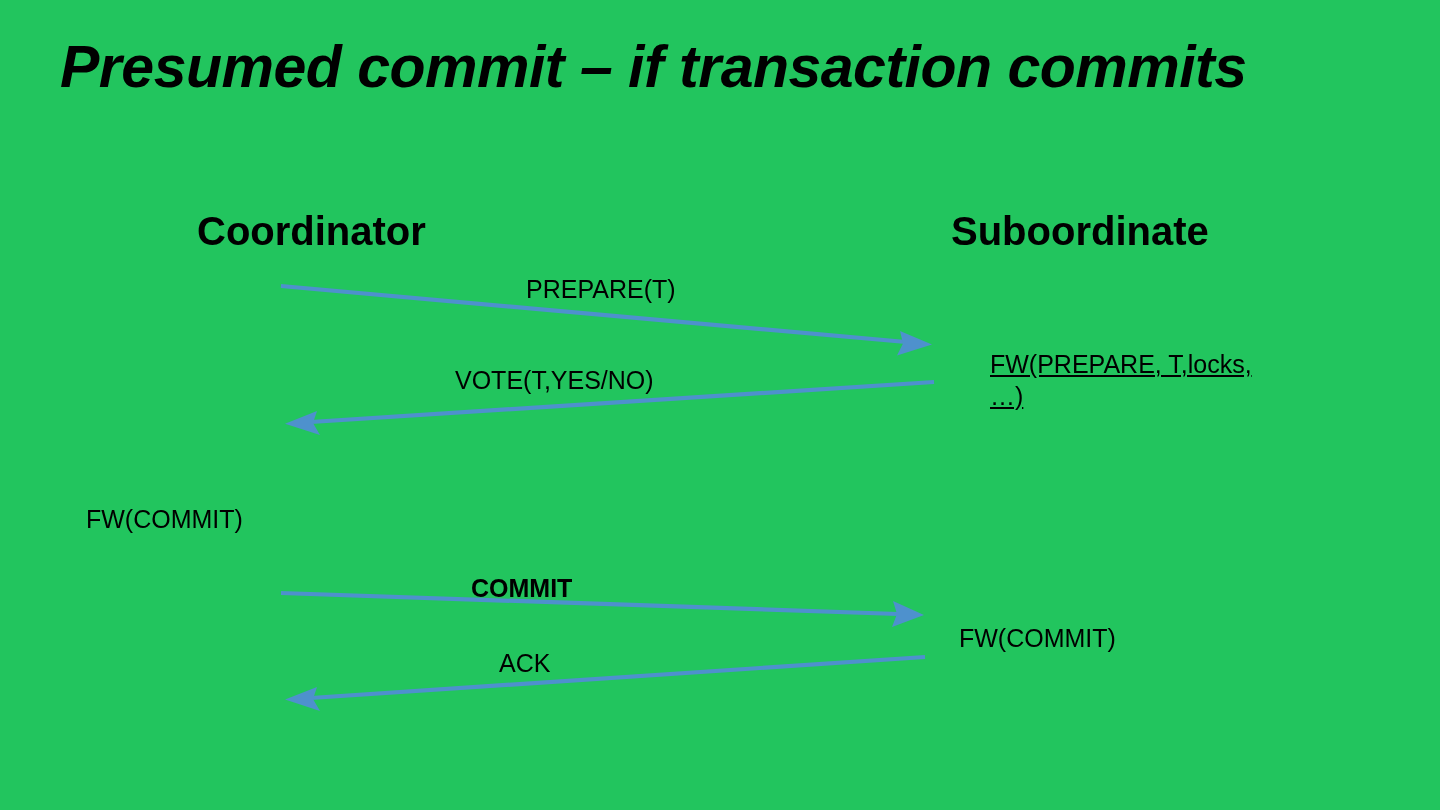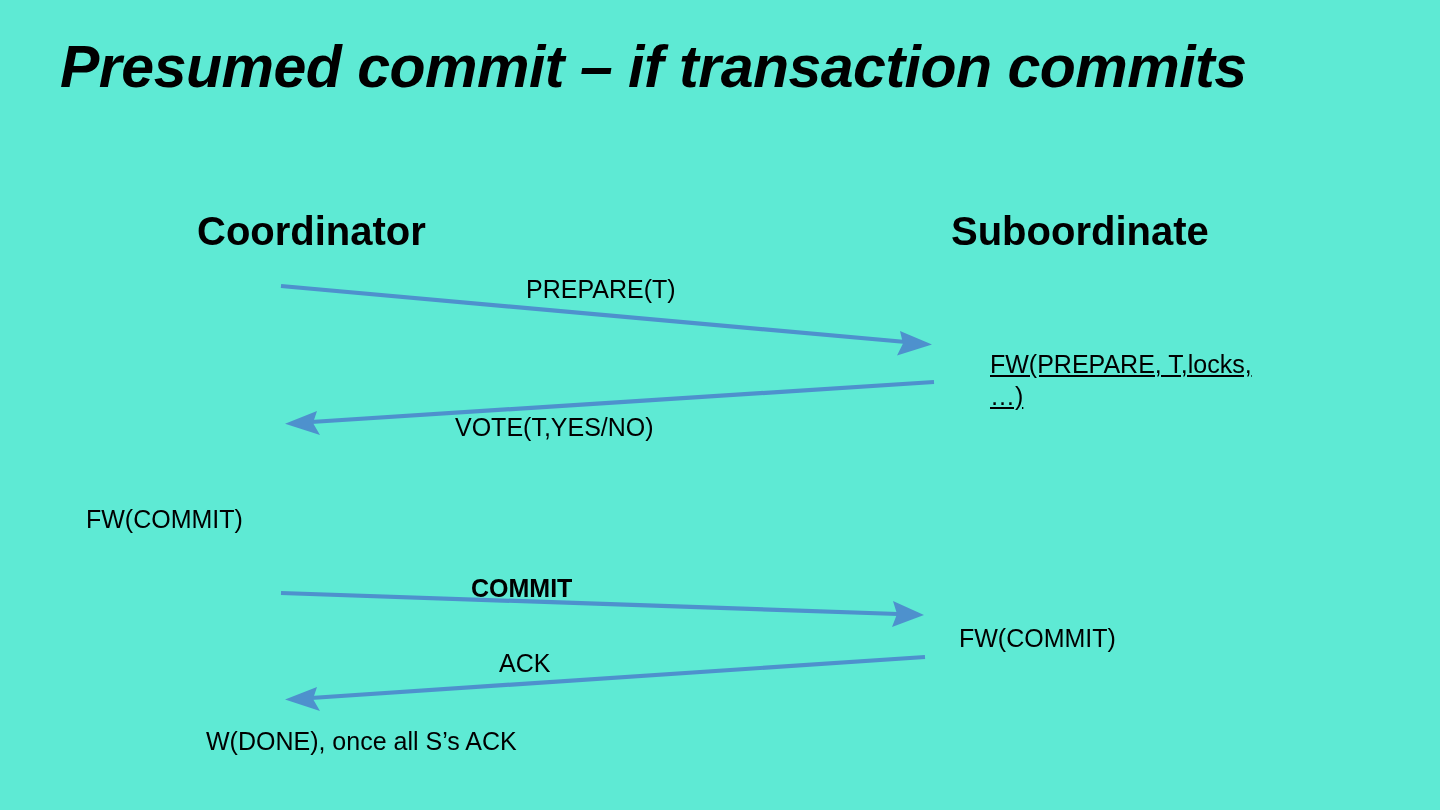--- a/index.html
+++ b/index.html
@@ -51,21 +51,21 @@
   
   .msg-label {
     position: absolute;
     font-size: 25px;
     font-weight: 400;
     color: #000000;
     line-height: 1.15;
     white-space: nowrap;
   }
   #label-prepare { left: 526px;  top: 275px; }
-  #label-vote    { left: 455px;  top: 366px; margin-top: 47px; }
+  #label-vote    { left: 455px;  top: 366px; }
   #label-commit  { left: 471px;  top: 574px; font-weight: bold; }
   #label-ack     { left: 499px;  top: 649px; }
 
   
   .note {
     position: absolute;
     font-size: 25px;
     font-weight: 400;
     color: #000000;
     line-height: 1.28;
@@ -84,21 +84,21 @@
     width: 1440px;
     height: 810px;
     pointer-events: none;
   }
   #arrow-layer .arrow-line { fill: none; stroke-linecap: butt; }
   #arrow-layer .arrow-head { stroke: none; }
 </style>
 </head>
 <body>
 
-<div id="slide" style="background: #5eead4;">
+<div id="slide" style="background: #22c55e;">
 
   <div class="slide-title">Presumed commit – if transaction commits</div>
 
   <div class="column-head" id="head-coordinator">Coordinator</div>
 
   <div class="column-head" id="head-subordinate">Suboordinate</div>
 
   <svg id="arrow-layer" viewBox="0 0 1440 810">
 
     <g>
@@ -129,15 +129,14 @@
   <div class="msg-label" id="label-commit">COMMIT</div>
 
   <div class="msg-label" id="label-ack">ACK</div>
 
   <div class="note" id="note-fw-prepare">FW(PREPARE, T,locks, …)</div>
 
   <div class="note" id="note-fw-commit-c">FW(COMMIT)</div>
 
   <div class="note" id="note-fw-commit-s">FW(COMMIT)</div>
 
-  <div class="note" id="note-w-done">W(DONE), once all S’s ACK</div>
 
 </div>
 
 </body></html>

